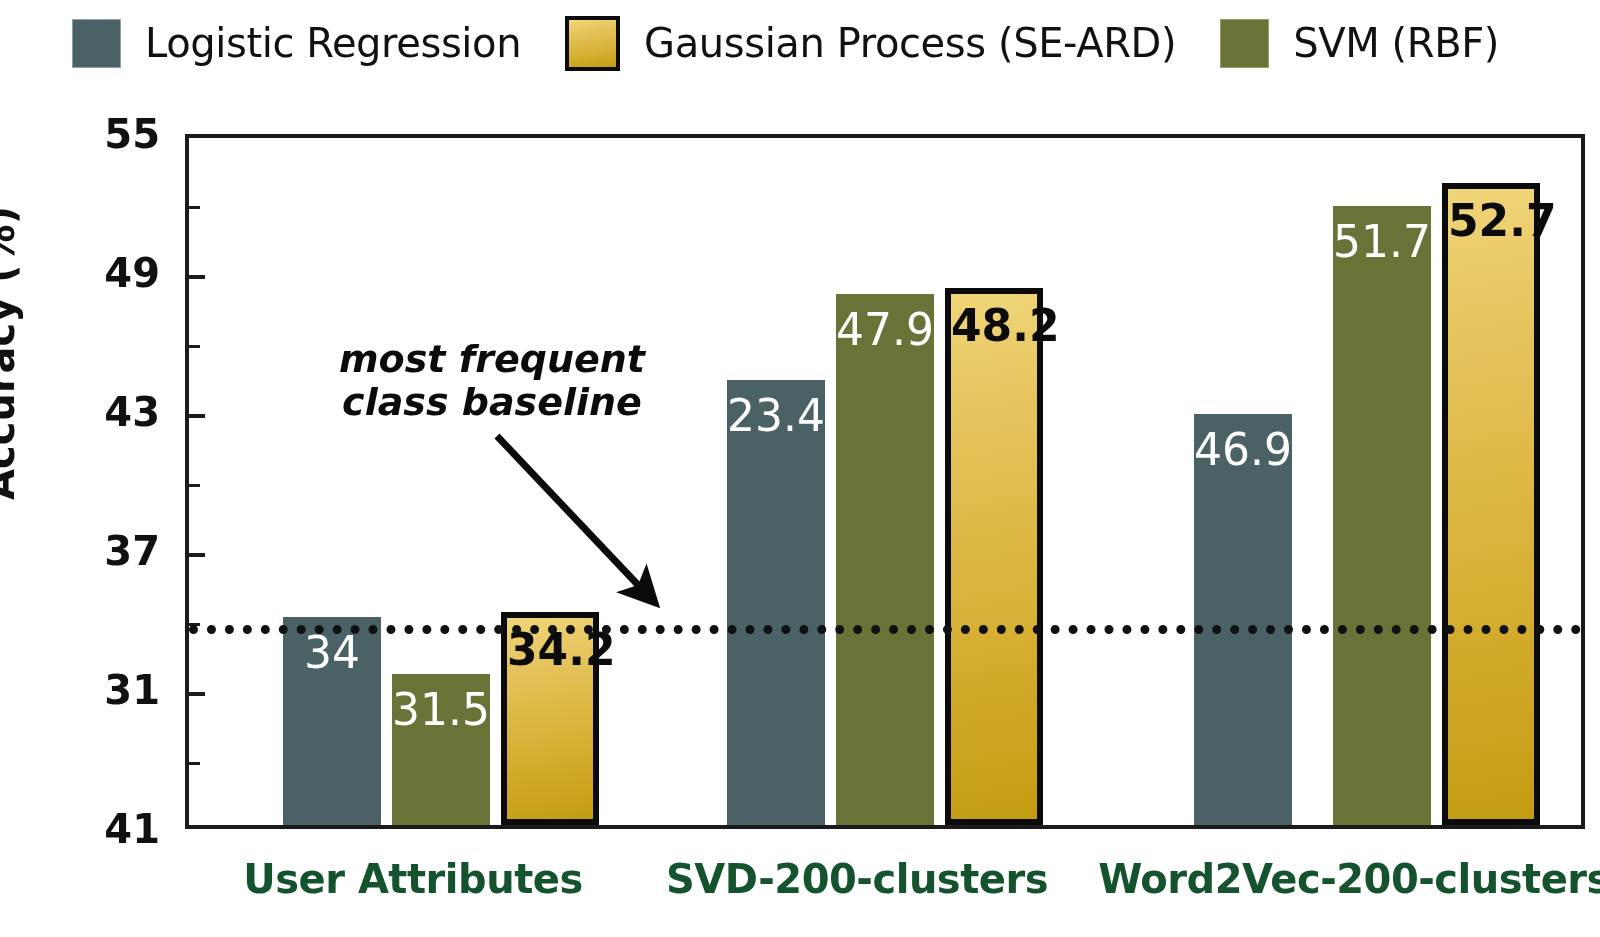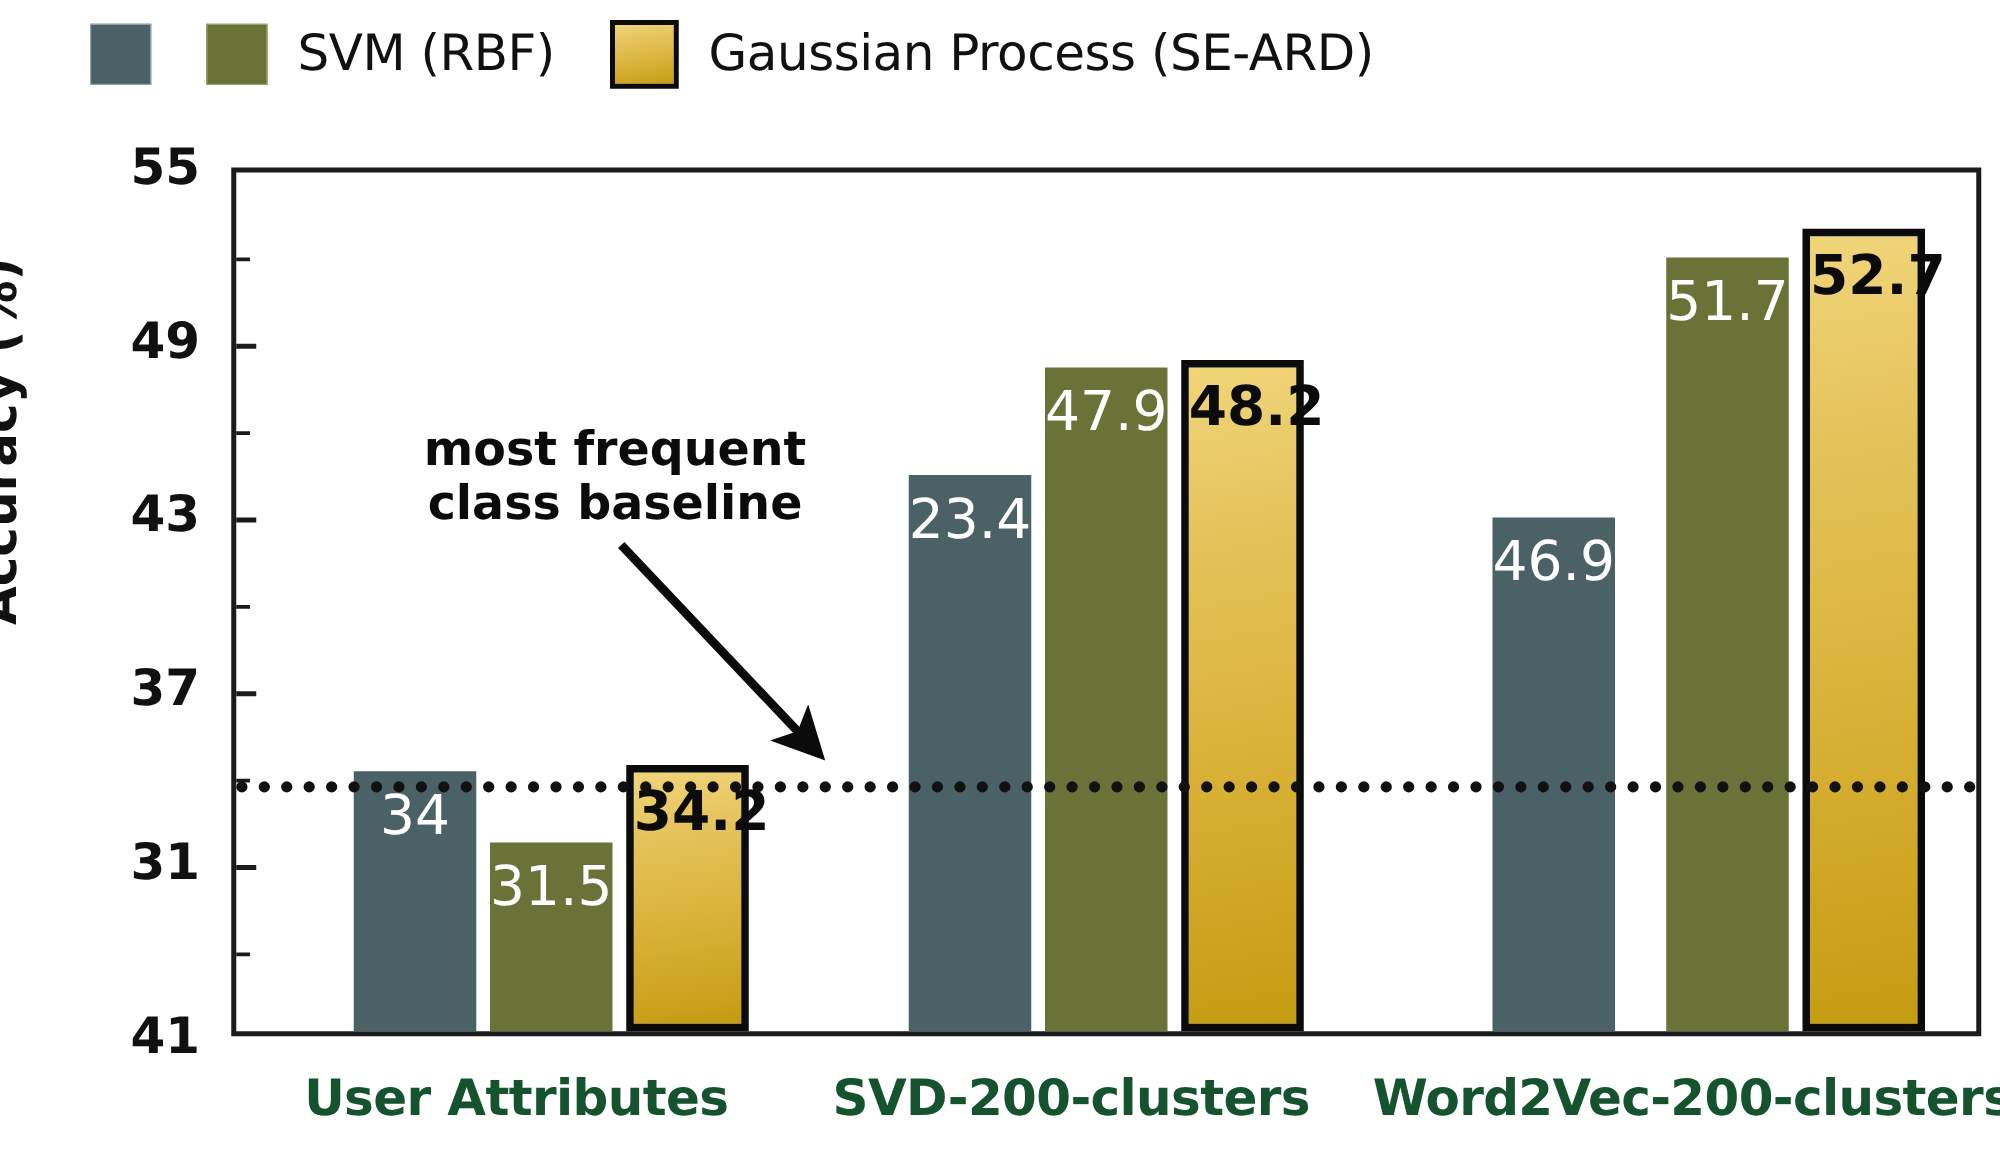--- a/index.html
+++ b/index.html
@@ -143,20 +143,21 @@
     position: absolute;
     left: 150px;
     top: 200px;
     font-size: 38px;
     font-weight: bold;
     line-height: 1.12;
     color: #0b0b0b;
     text-align: center;
     z-index: 7;
     white-space: pre-line;
+    font-style: italic;
   }
   #annotation-arrow {
     position: absolute;
     left: 300px;
     top: 290px;
     z-index: 7;
     pointer-events: none;
   }
 
   
@@ -171,28 +172,29 @@
     transform: translateX(-50%);
     letter-spacing: -0.5px;
   }
 </style>
 </head>
 <body>
 
 <div id="legend">
   <div class="legend-item">
     <span class="legend-swatch" style="background:#4a6166;border:1px solid #8fa1a4;"></span>
+    <span class="legend-label">Logistic Regression</span>
+  </div>
+  <div class="legend-item">
+    <span class="legend-swatch" style="background:linear-gradient(170deg,#f0d579 0%,#e6c55f 25%,#d6ae31 70%,#c49c12 100%);border:4px solid #0b0b0b;"></span>
+    <span class="legend-label">Gaussian Process (SE-ARD)</span>
   </div>
   <div class="legend-item">
     <span class="legend-swatch" style="background:#6b7238;border:1px solid #9aa06a;"></span>
     <span class="legend-label">SVM (RBF)</span>
-  </div>
-  <div class="legend-item">
-    <span class="legend-swatch" style="background:linear-gradient(170deg,#f0d579 0%,#e6c55f 25%,#d6ae31 70%,#c49c12 100%);border:4px solid #0b0b0b;"></span>
-    <span class="legend-label">Gaussian Process (SE-ARD)</span>
   </div>
 </div>
 
 <div id="ylabel">Accuracy (%)</div>
 
 <div id="ytick-labels">
     <div class="ytick-label" style="left: 30px; right: auto; width: 130px; top: 829px;">41</div>
     <div class="ytick-label" style="left: 30px; right: auto; width: 130px; top: 690px;">31</div>
     <div class="ytick-label" style="left: 30px; right: auto; width: 130px; top: 551px;">37</div>
     <div class="ytick-label" style="left: 30px; right: auto; width: 130px; top: 412px;">43</div>

